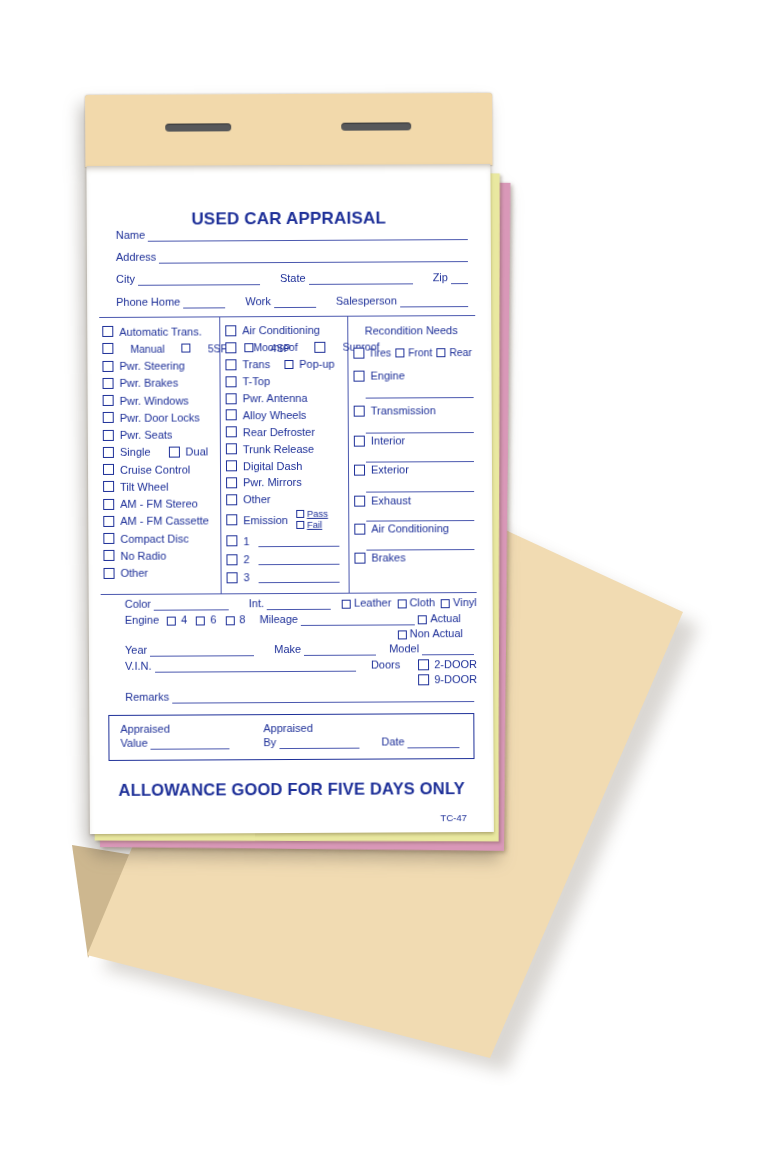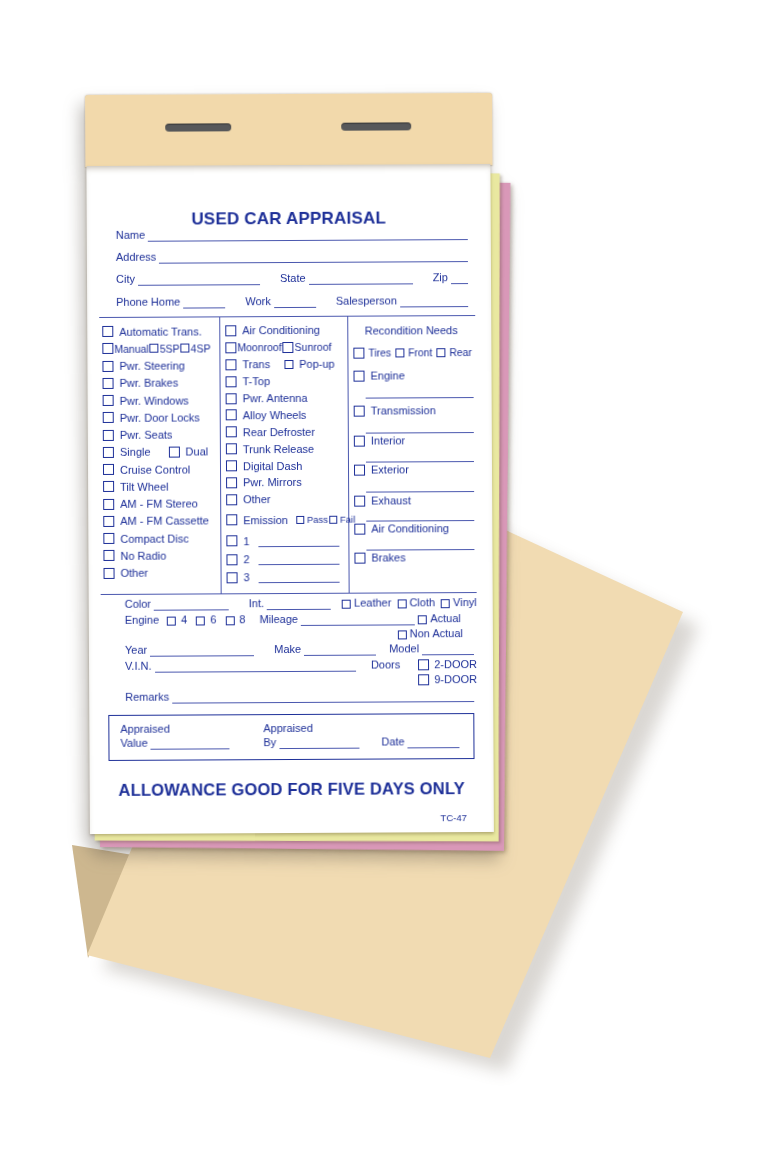--- a/index.html
+++ b/index.html
@@ -42,26 +42,26 @@
   
   .grid{position:absolute;left:12px;top:151px;width:376px;height:276px;
         border-top:1px solid var(--line-blue,#4a57ae);border-bottom:1px solid var(--line-blue,#4a57ae);}
   .vd{position:absolute;top:0;bottom:0;width:1px;background:var(--line-blue,#4a57ae);}
   .vd.v1{left:120px;}.vd.v2{left:248px;}
   .col{position:absolute;top:5px;}
   .col1{left:3px;width:116px;}
   .col2{left:126px;width:119px;}
   .opt{display:flex;align-items:center;gap:6px;height:17.25px;white-space:nowrap;}
   .col2 .opt{height:16.9px;}
-  .opt.tight{gap:1px;font-size:10.5px;}
+  .opt.tight{gap:17px;font-size:10.5px;}
   .opt.tight .lab1{font-size:10.5px;}
   .opt.em{height:24px;}
   .opt.num{height:18.2px;}
   .opt .ln.fx{align-self:flex-end;margin-bottom:3px;}
-  .stack{display:flex;flex-direction:row;gap:1px;margin-left:2px;font-size:9.5px;}
+  .stack{display:flex;flex-direction:column;gap:1px;margin-left:2px;font-size:9.5px;text-decoration:underline;}
   .stack>div{display:flex;align-items:center;gap:3px;line-height:10px;}
   .stack .cbs{width:8px;height:8px;}
   
   .rn{position:absolute;left:254px;display:flex;align-items:center;gap:6px;white-space:nowrap;}
   .rn-head{position:absolute;left:248px;width:128px;top:8px;text-align:center;font-weight:bold;
            font-weight:normal;}
   .rn-line{position:absolute;left:266px;width:108px;height:1px;background:var(--line-blue,#4a57ae);}
   .rn.tires{gap:4px;font-size:10.4px;}
   
   .apbox{position:absolute;left:19px;top:549px;width:366px;height:46px;

